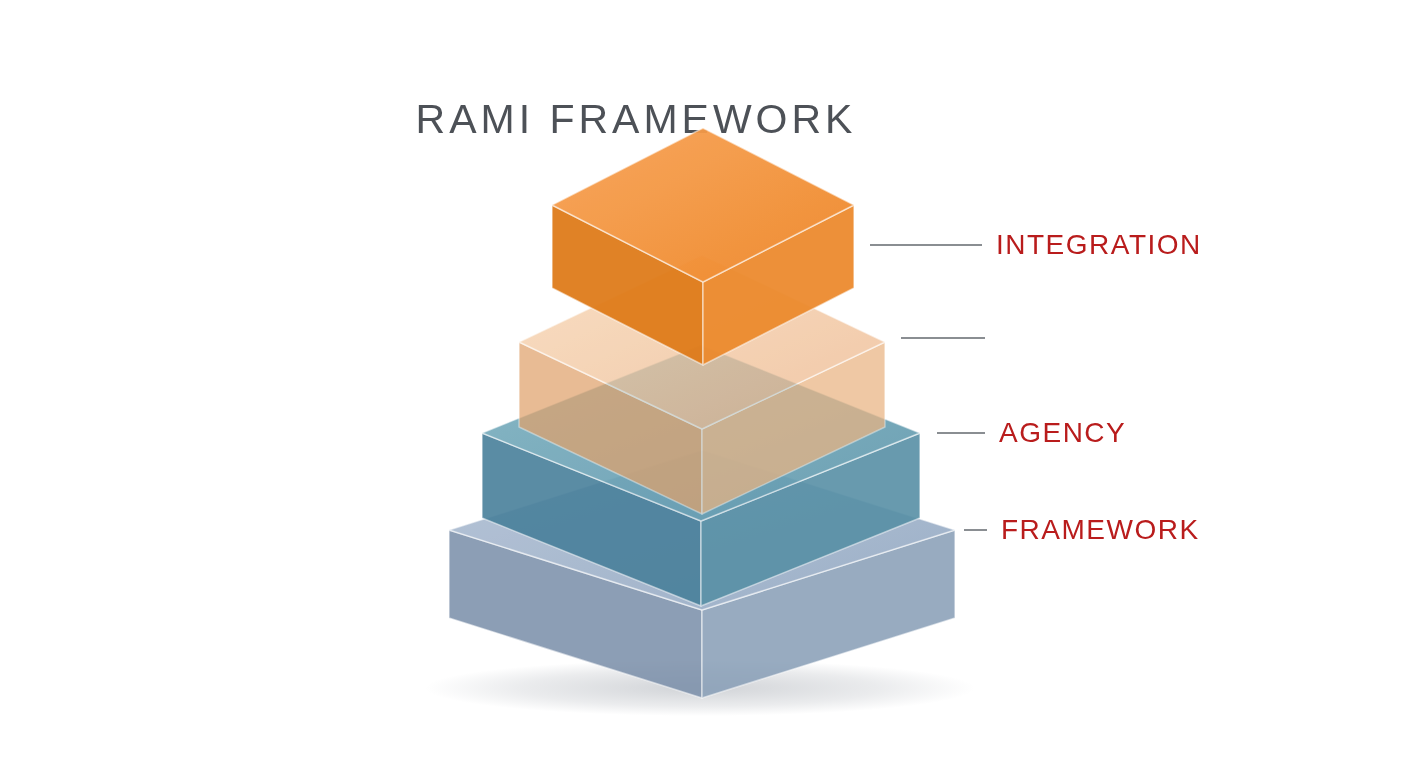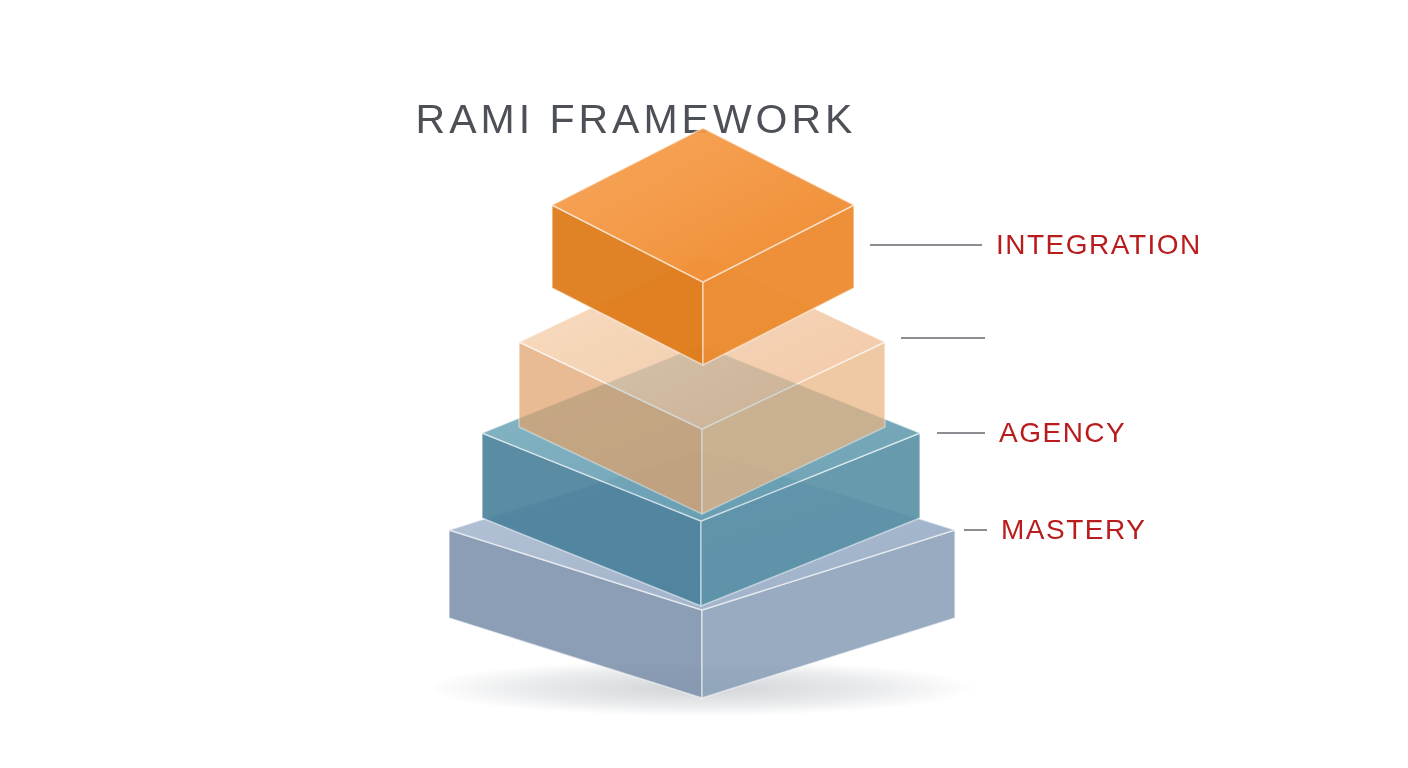--- a/index.html
+++ b/index.html
@@ -109,14 +109,14 @@
   <span class="leader" style="width:84px;"></span>
 </div>
 
 <div class="callout" style="left:937px; top:416px;justify-content:center;">
   <span class="leader" style="width:48px;"></span>
   <span class="callout-label">AGENCY</span>
 </div>
 
 <div class="callout" style="left:964px; top:513px;">
   <span class="leader" style="width:23px;"></span>
-  <span class="callout-label">MASTERY</span>
+  <span class="callout-label">FRAMEWORK</span>
 </div>
 
 </body></html>

